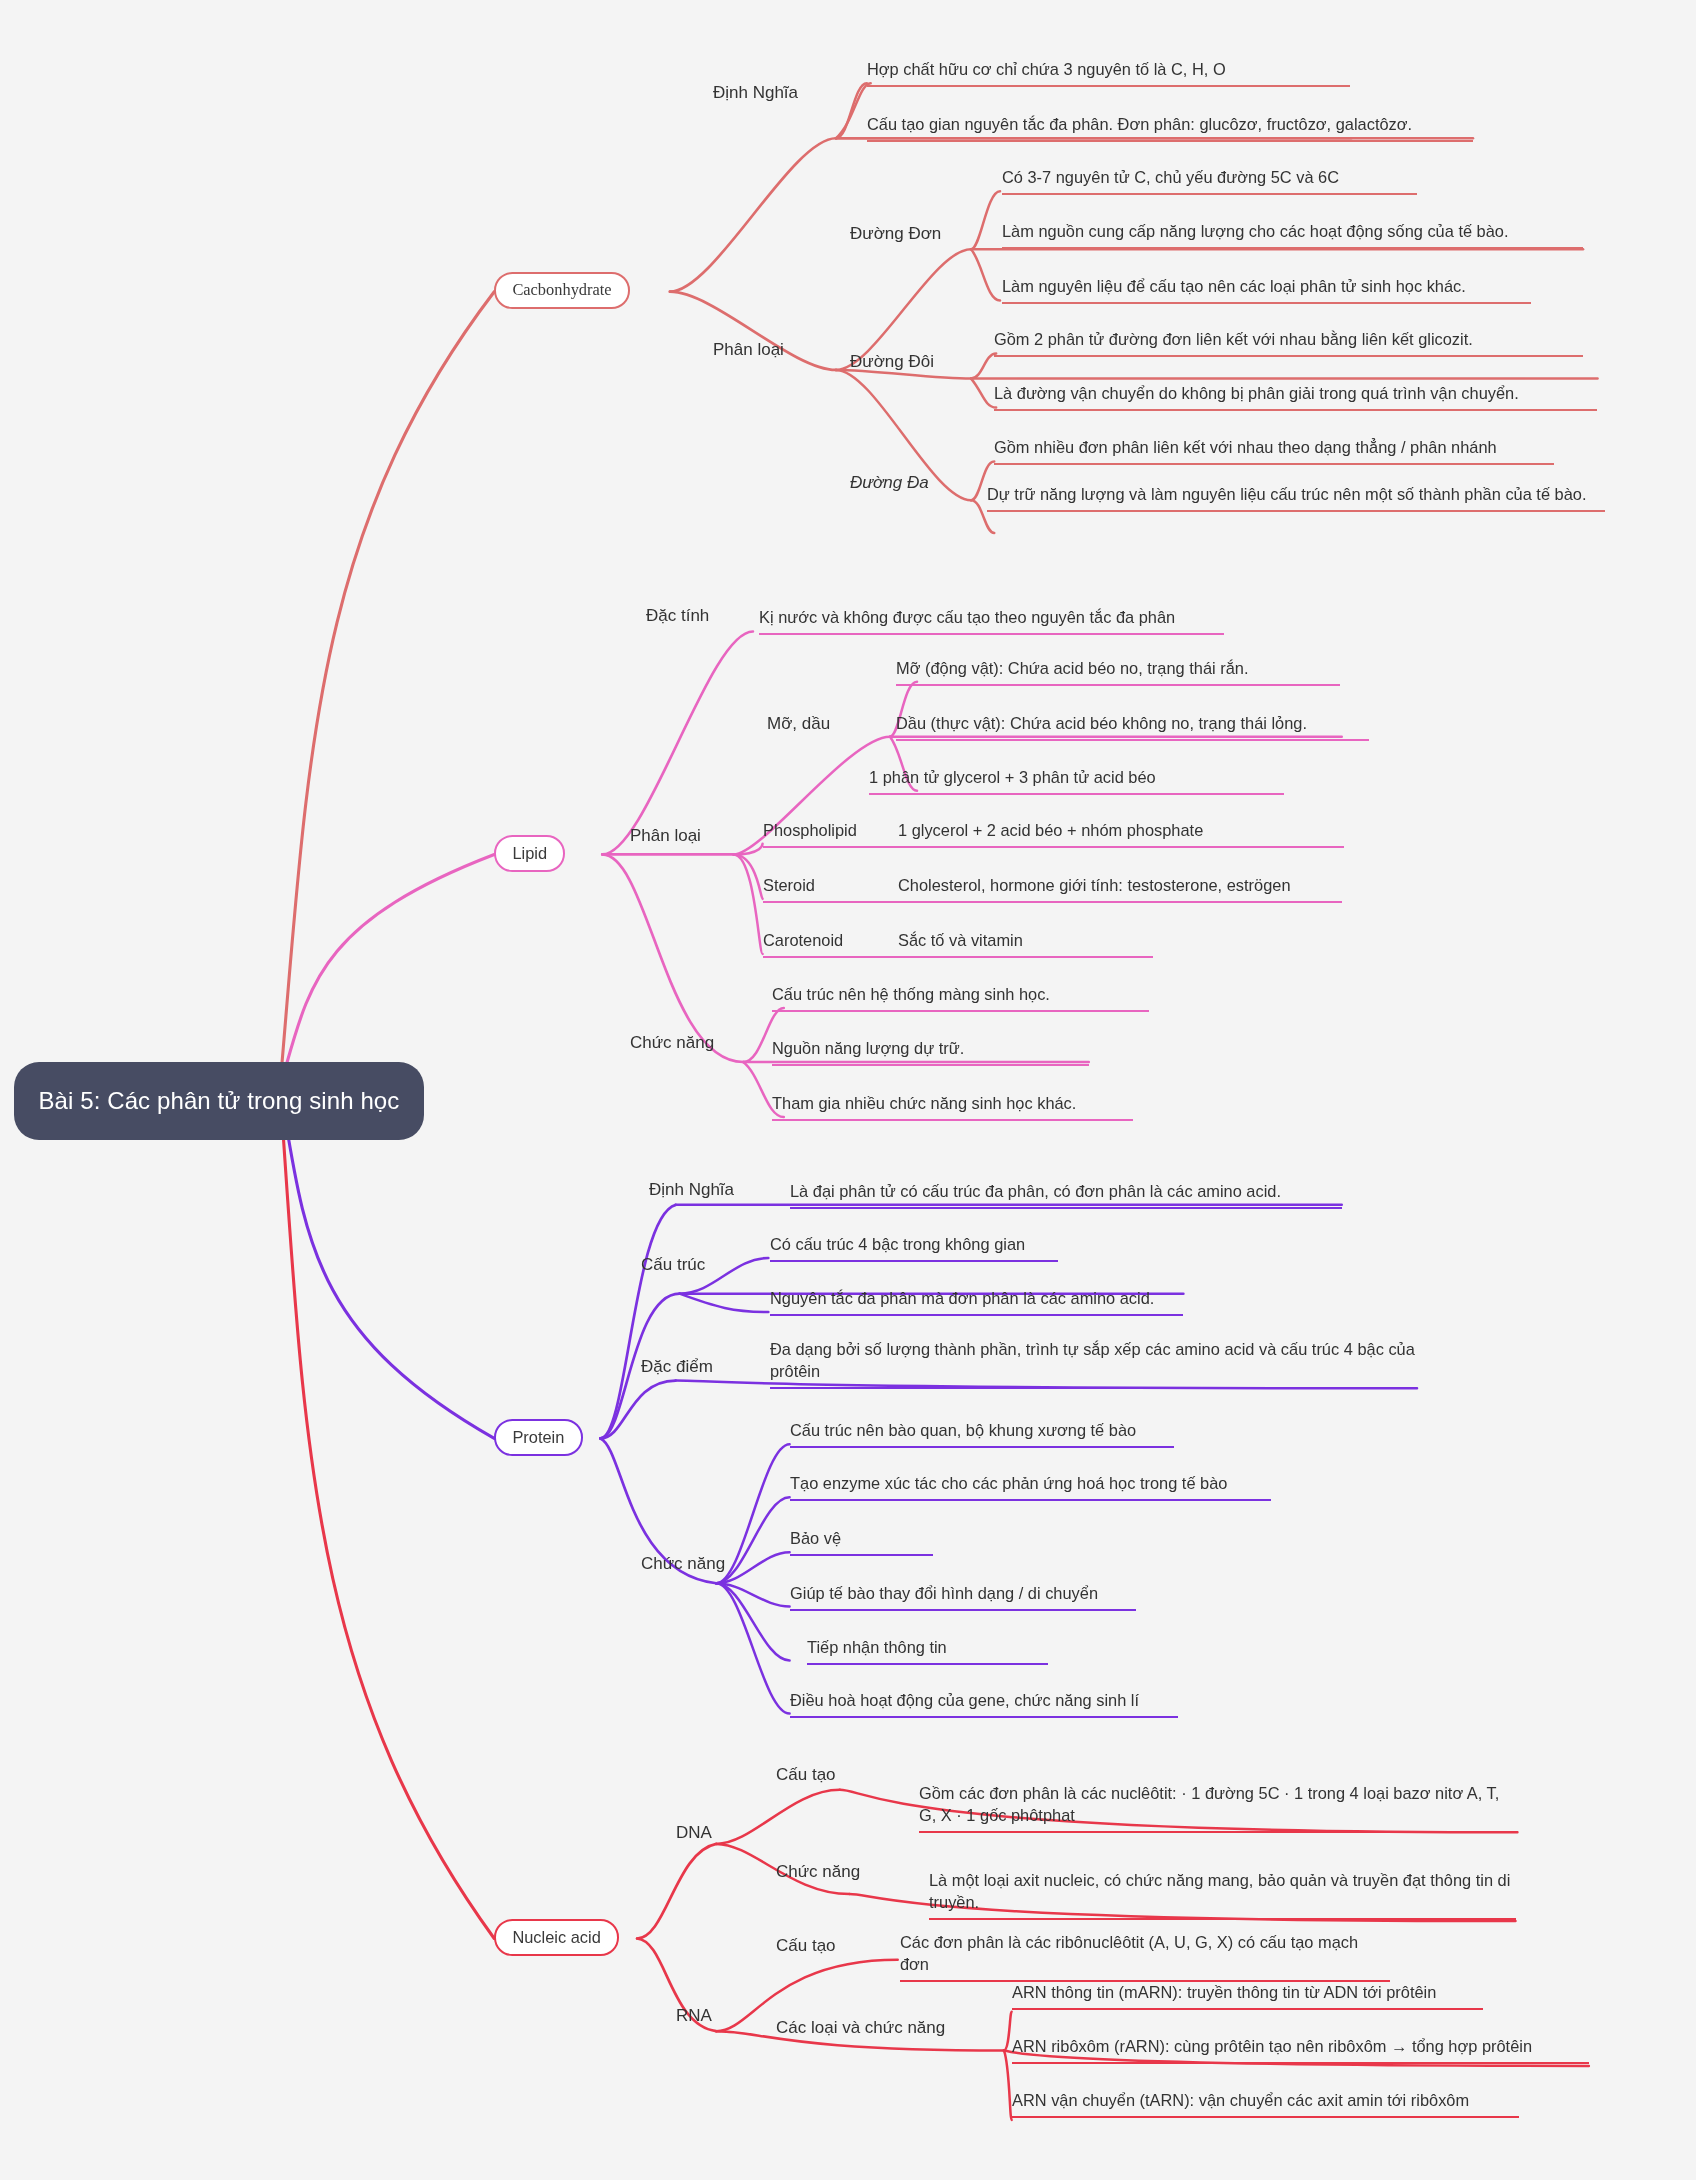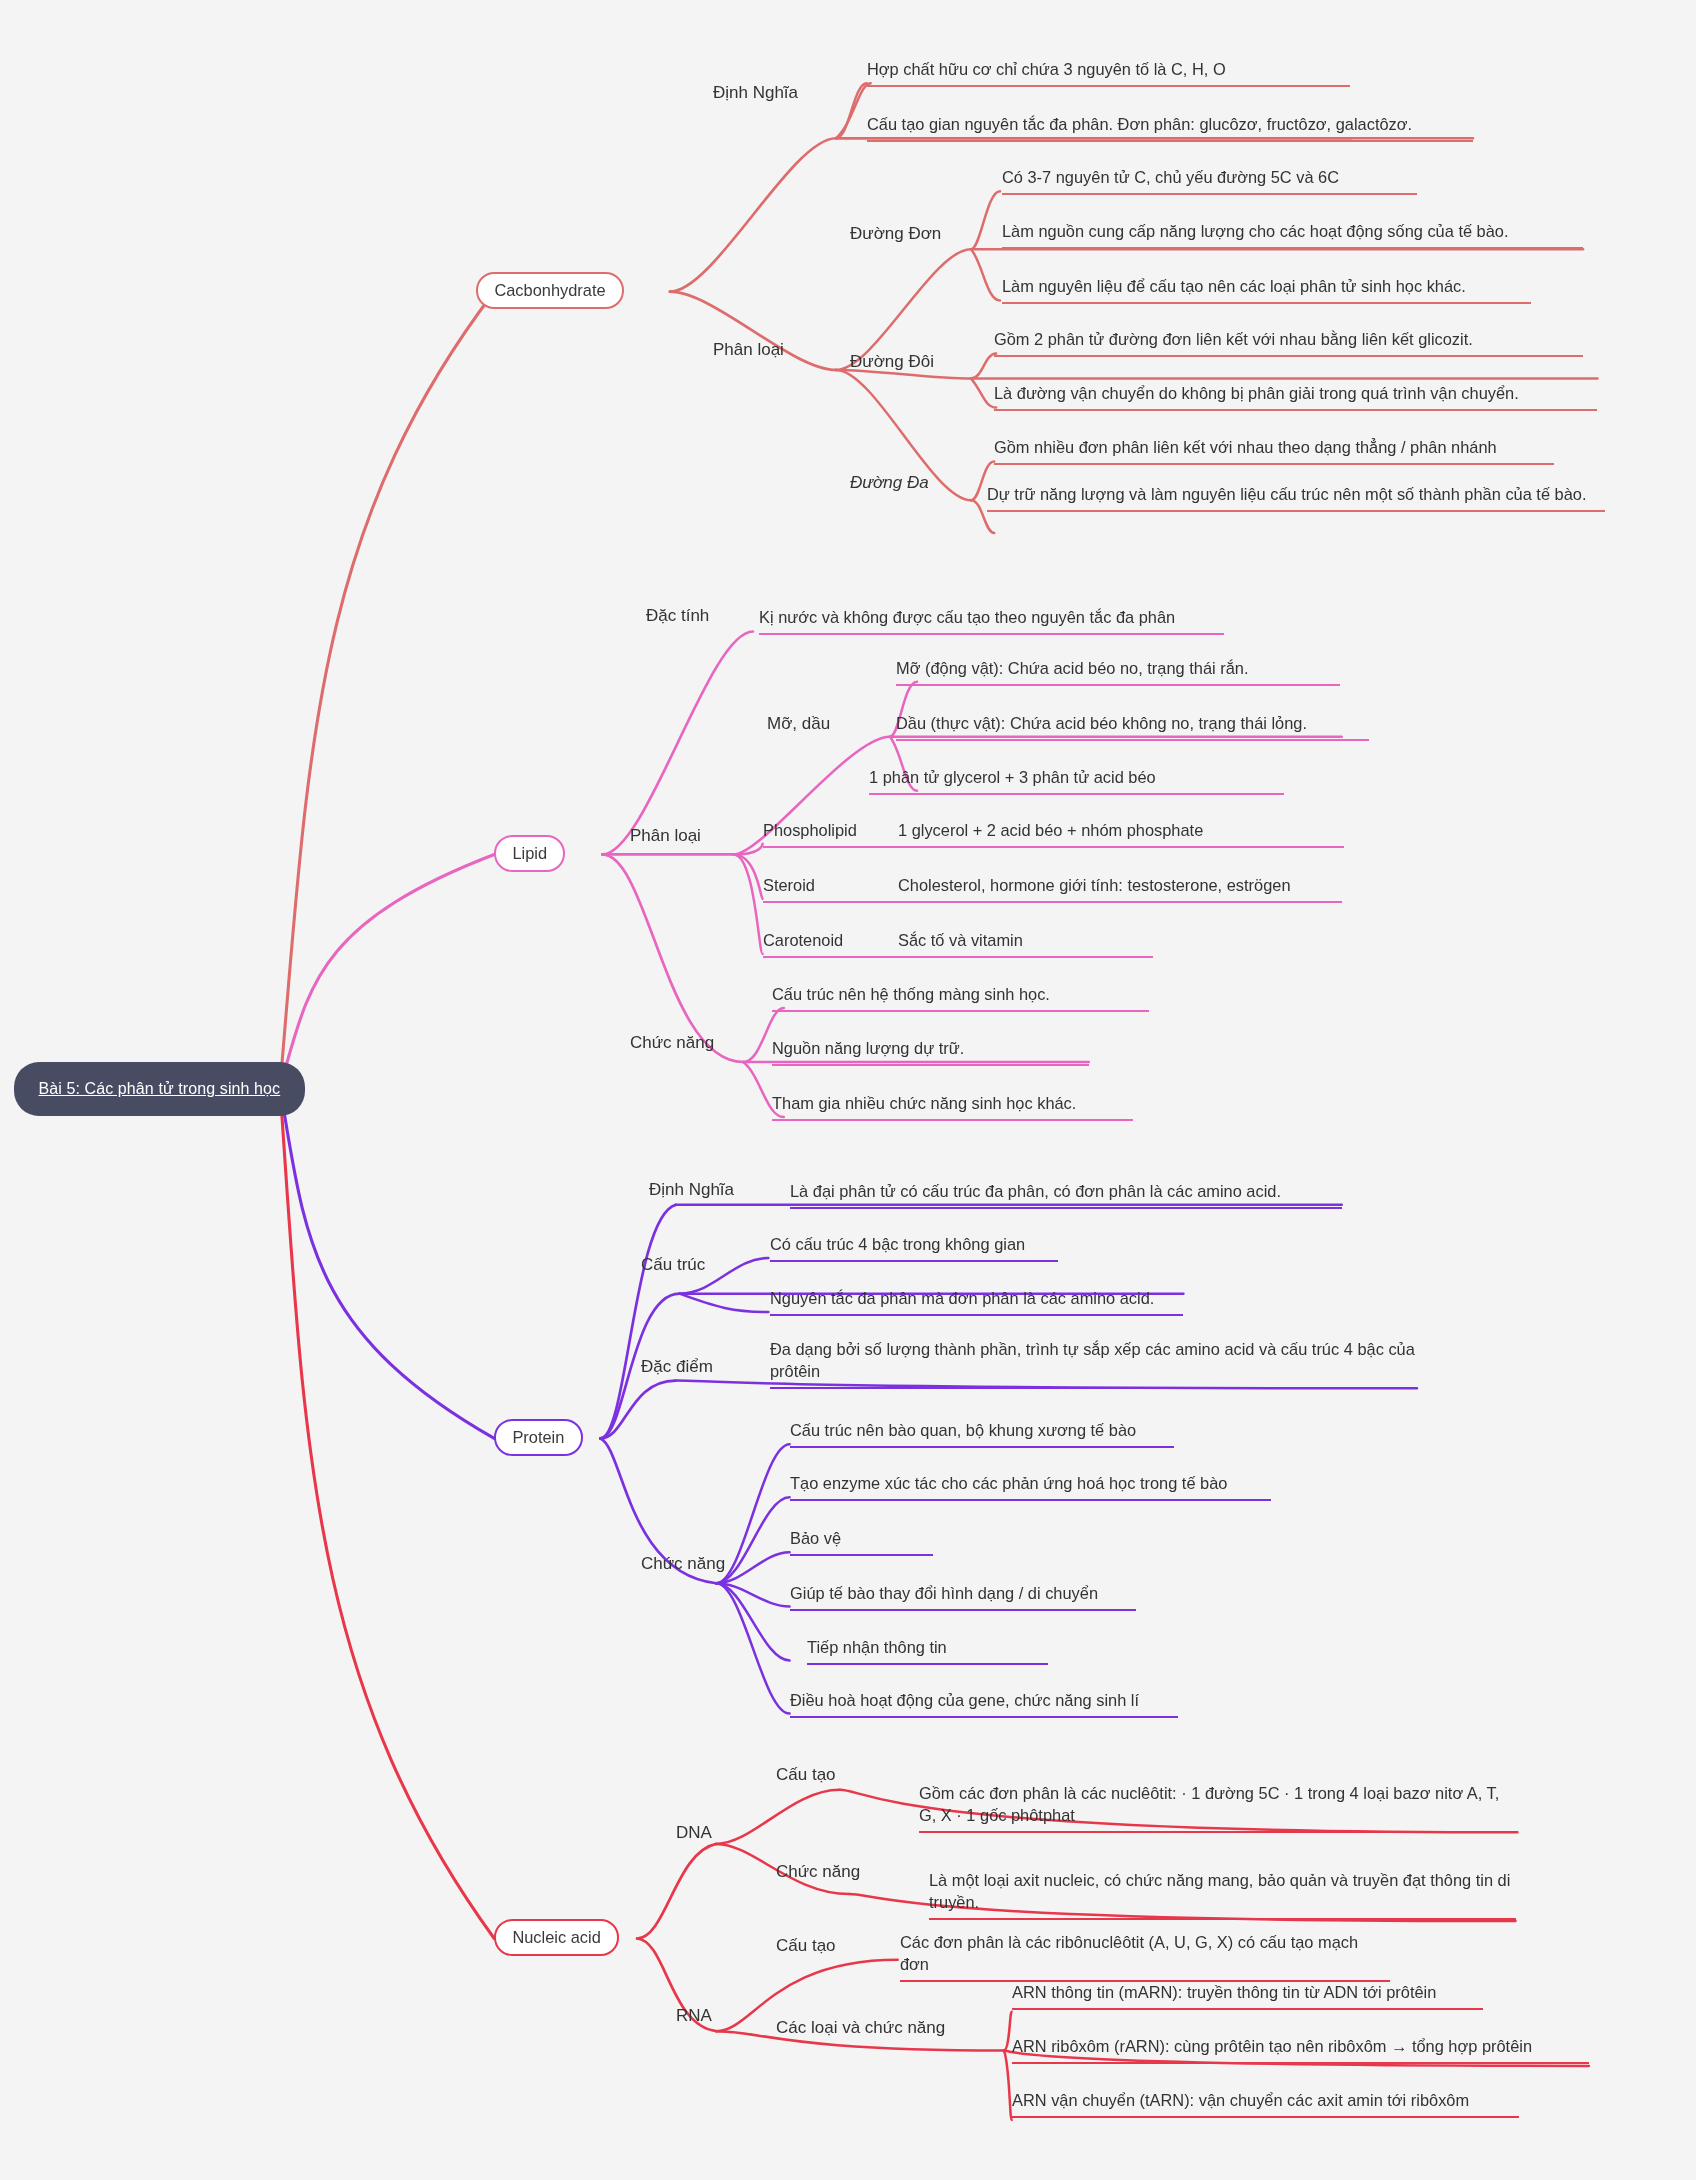--- a/index.html
+++ b/index.html
@@ -13,26 +13,25 @@
   #map{position:absolute;left:0;top:0;width:1696px;height:2180px;}
   svg.wires{position:absolute;left:0;top:0;width:1696px;height:2180px;pointer-events:none;}
   svg.wires path{fill:none;stroke-linecap:round;stroke-linejoin:round;}
 
   
   .root-node{
     position:absolute;
     background:#474c63;
     color:#ffffff;
     border-radius:25px;
-    padding:18px 25px;
-    font-size:16px;
+    padding:25px 25px;
+    font-size:24px;
     line-height:1.15;
     white-space:nowrap;
     letter-spacing:0.1px;
-    text-decoration:underline;
   }
 
   
   .pill{
     position:absolute;
     background:#ffffff;
     border:2.9px solid #000;
     border-radius:18.3px;
     padding:6.8px 16.4px 7.7px;
     font-size:16.4px;
@@ -124,21 +123,21 @@
       <path d="M 870 1854 C 900 1854 920 1898 1572 1898" stroke="#e8374a" stroke-width="2.6"></path>
       <path d="M 880 1962 C 910 1962 930 1990 1570 1990" stroke="#e8374a" stroke-width="2.6"></path>
       <path d="M 742 2104 C 780 2104 800 2030 930 2030" stroke="#e8374a" stroke-width="2.6"></path>
       <path d="M 742 2104 C 790 2104 810 2124 1040 2124" stroke="#e8374a" stroke-width="2.6"></path>
       <path d="M 1040 2124 C 1046 2124 1046 2084 1048 2084" stroke="#e8374a" stroke-width="2.6"></path>
       <path d="M 1040 2124 C 1046 2124 1046 2140 1646 2140" stroke="#e8374a" stroke-width="2.6"></path>
       <path d="M 1040 2124 C 1046 2138 1046 2196 1048 2196" stroke="#e8374a" stroke-width="2.6"></path>
     </svg>
   <div id="nodes">
       <div class="root-node" style="left: 13.5px; top: 1062px; background: rgb(71, 76, 99); color: rgb(255, 255, 255);">Bài 5: Các phân tử trong sinh học</div>
-      <div class="pill" style="left: 476px; top: 272px; border-color: rgb(221, 109, 109);">Cacbonhydrate</div>
+      <div class="pill" style="left: 494px; top: 272px; border-color: rgb(221, 109, 109); font-family: Liberation Serif, serif;">Cacbonhydrate</div>
       <div class="cap" style="left: 713px; top: 83px;">Định Nghĩa</div>
       <div class="cap" style="left: 713px; top: 340px;">Phân loại</div>
       <div class="cap" style="left: 850px; top: 224px;">Đường Đơn</div>
       <div class="cap" style="left: 850px; top: 352px;">Đường Đôi</div>
       <div class="cap" style="left: 850px; top: 473px; font-style: italic;">Đường Đa</div>
       <div class="leaf" style="left: 867px; top: 58px; width: 483px; border-bottom-color: rgb(221, 109, 109);">Hợp chất hữu cơ chỉ chứa 3 nguyên tố là C, H, O</div>
       <div class="leaf" style="left: 867px; top: 113px; width: 606px; border-bottom-color: rgb(221, 109, 109);">Cấu tạo gian nguyên tắc đa phân. Đơn phân: glucôzơ, fructôzơ, galactôzơ.</div>
       <div class="leaf" style="left: 1002px; top: 166px; width: 415px; border-bottom-color: rgb(221, 109, 109);">Có 3-7 nguyên tử C, chủ yếu đường 5C và 6C</div>
       <div class="leaf" style="left: 1002px; top: 220px; width: 581px; border-bottom-color: rgb(221, 109, 109);">Làm nguồn cung cấp năng lượng cho các hoạt động sống của tế bào.</div>
       <div class="leaf" style="left: 1002px; top: 275px; width: 529px; border-bottom-color: rgb(221, 109, 109);">Làm nguyên liệu để cấu tạo nên các loại phân tử sinh học khác.</div>

